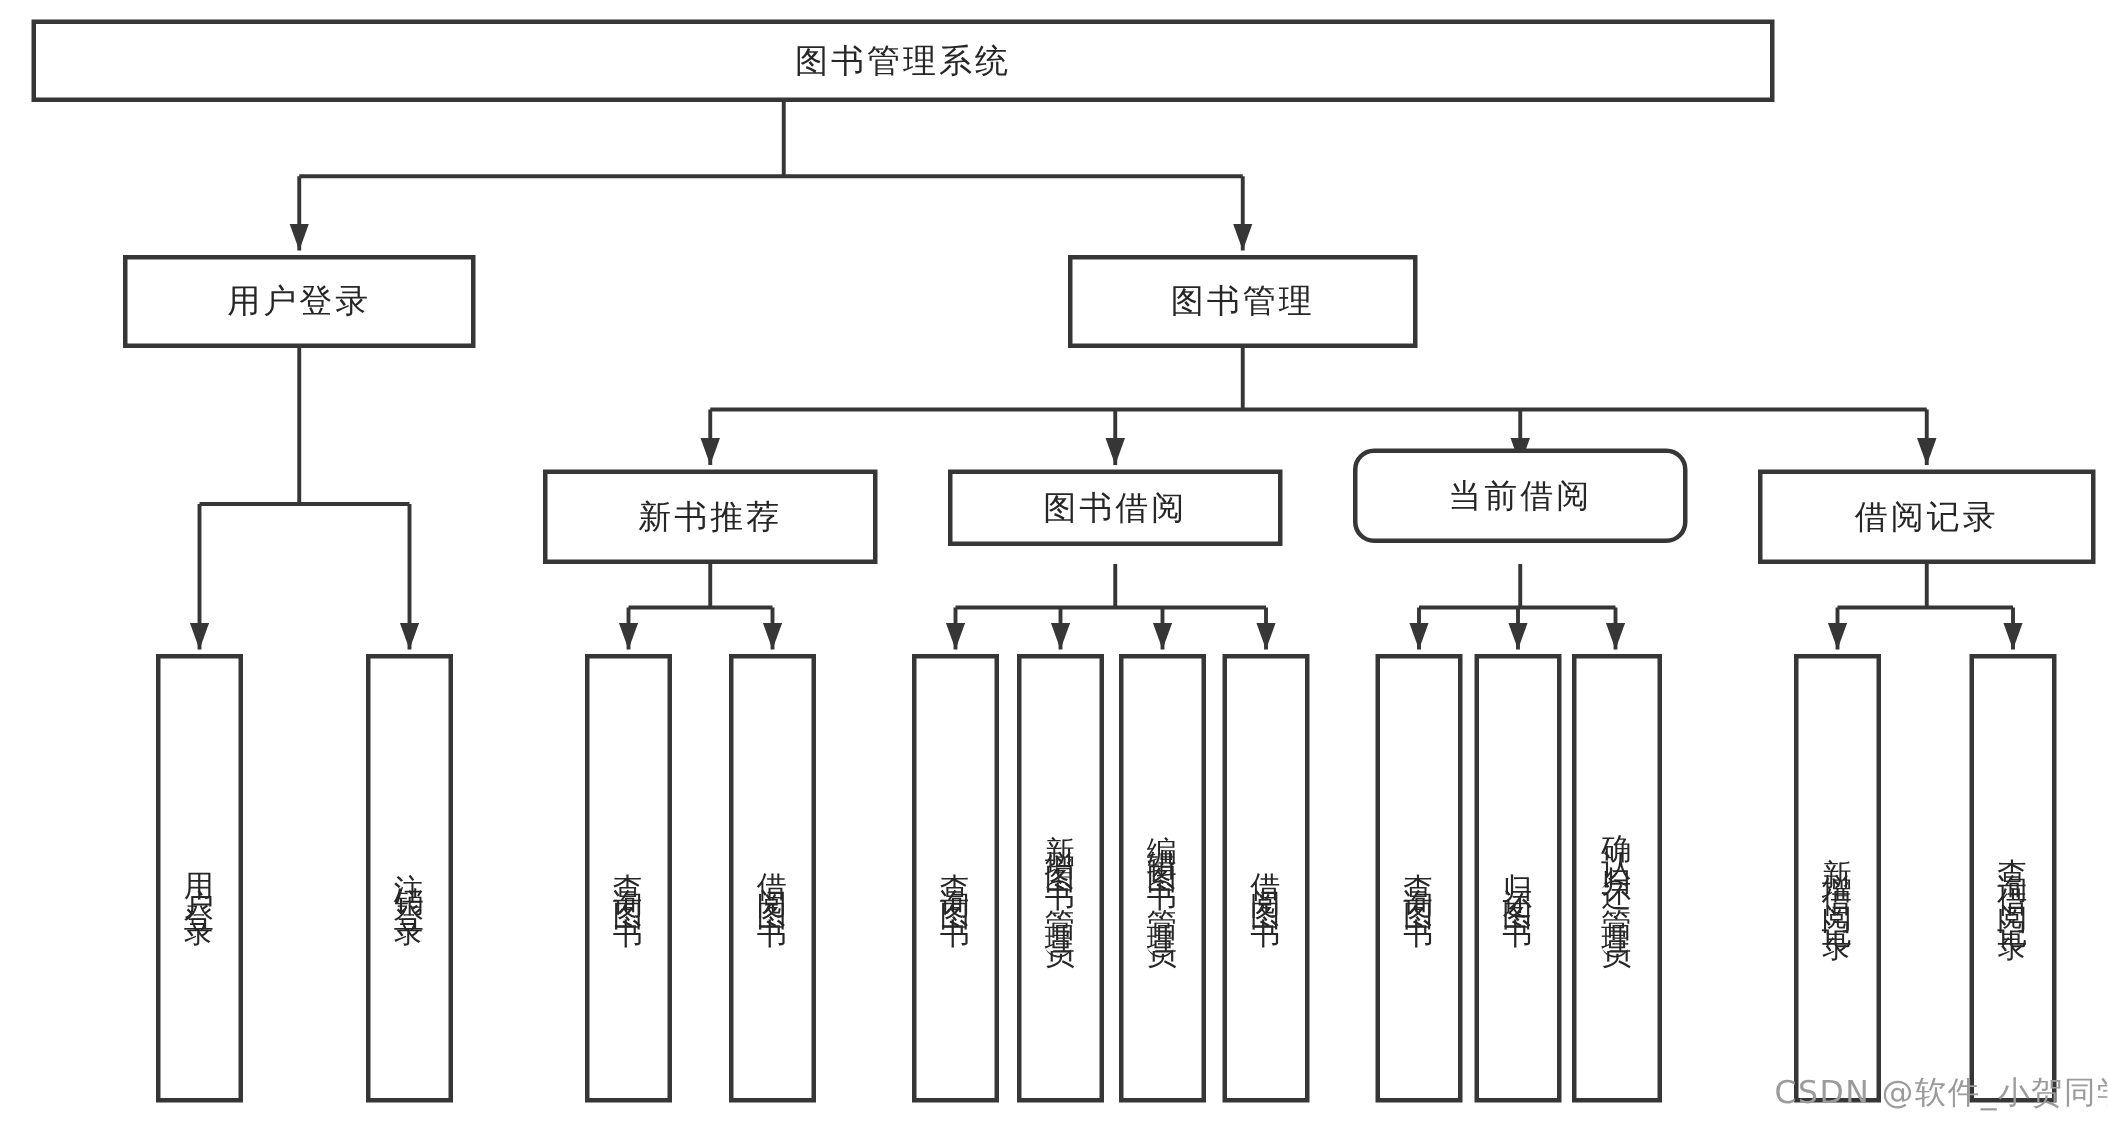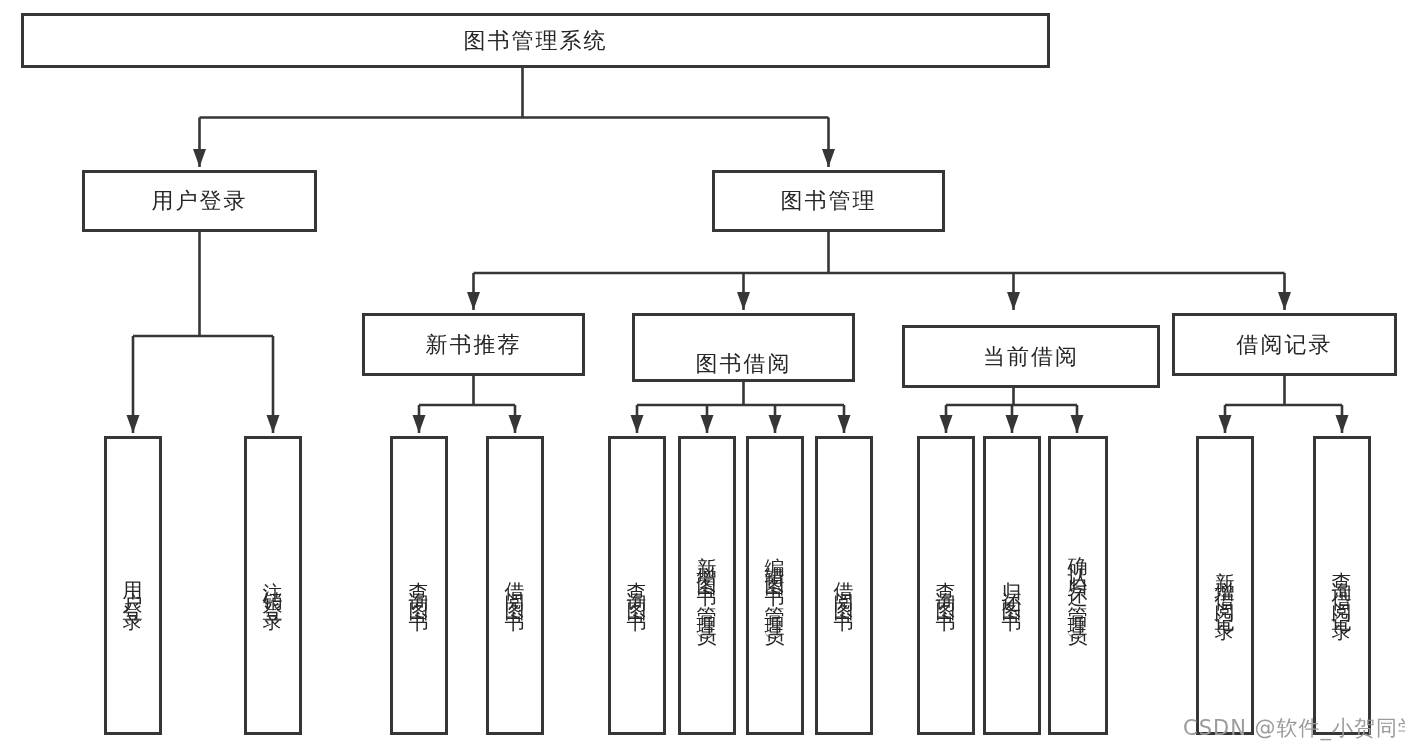--- a/index.html
+++ b/index.html
@@ -93,38 +93,38 @@
     <line x1="844" y1="405" x2="844" y2="433" stroke="#363636" stroke-width="2.6" marker-end="url(#arw)"></line>
 
     <line x1="946" y1="405" x2="946" y2="433" stroke="#363636" stroke-width="2.6" marker-end="url(#arw)"></line>
     <line x1="1012" y1="405" x2="1012" y2="433" stroke="#363636" stroke-width="2.6" marker-end="url(#arw)"></line>
     <line x1="1077" y1="405" x2="1077" y2="433" stroke="#363636" stroke-width="2.6" marker-end="url(#arw)"></line>
 
     <line x1="1225" y1="405" x2="1225" y2="433" stroke="#363636" stroke-width="2.6" marker-end="url(#arw)"></line>
     <line x1="1342" y1="405" x2="1342" y2="433" stroke="#363636" stroke-width="2.6" marker-end="url(#arw)"></line>
   </svg>
 
-  <div class="box" style="left:21px; top:13px; width:1029px; height:55px;">
+  <div class="box" style="left:21px; top:13px; width:1162px; height:55px;">
     <span>图书管理系统</span>
   </div>
 
   <div class="box" style="left:82px; top:170px; width:235px; height:62px;">
     <span>用户登录</span>
   </div>
   <div class="box" style="left:362px; top:313px; width:223px; height:63px;">
     <span>新书推荐</span>
   </div>
 
   <div class="box" style="left:712px; top:170px; width:233px; height:62px;">
     <span>图书管理</span>
   </div>
-  <div class="box" style="left:632px; top:313px; width:223px; height:69px;align-items:flex-end;">
+  <div class="box" style="left:632px; top:313px; width:223px; height:51px;">
     <span>图书借阅</span>
   </div>
-  <div class="box" style="left:902px; top:325px; width:258px; height:63px;">
+  <div class="box" style="left:902px; top:299px; width:223px; height:63px;border-radius:14px;">
     <span>当前借阅</span>
   </div>
   <div class="box" style="left:1172px; top:313px; width:225px; height:63px;">
     <span>借阅记录</span>
   </div>
 
   <div class="box leaf" style="left:104px;">
     <span class="vtext">用户登录</span>
   </div>
   <div class="box leaf" style="left:244px;">

